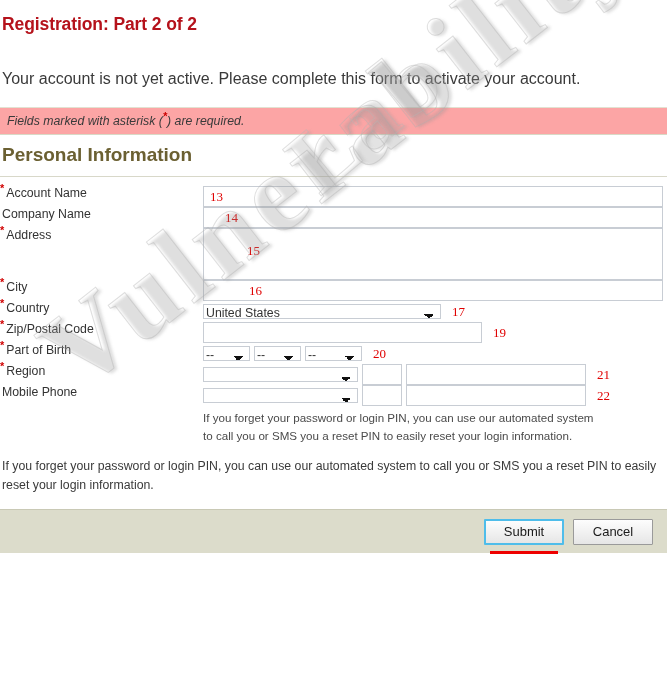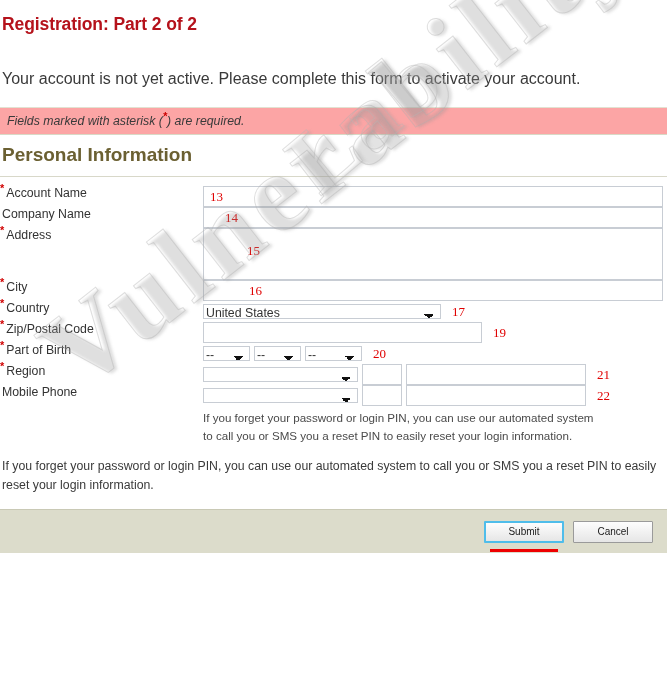--- a/index.html
+++ b/index.html
@@ -190,21 +190,21 @@
     height: 44px;
     display: flex;
     align-items: center;
     justify-content: flex-end;
     padding-right: 14px;
     gap: 9px;
     position: relative;
   }
   .btn {
     font-family: "Liberation Sans", sans-serif;
-    font-size: 10px;
+    font-size: 13px;
     color: #1a1a1a;
     background: linear-gradient(#fdfdfd, #e6e6e6);
     border: 1px solid #9a9a9a;
     border-radius: 1px;
     padding: 4px 16px 5px 16px;
     cursor: pointer;
     min-width: 80px;
   }
   .btn.focused {
     border: 2px solid #4fbdea;

